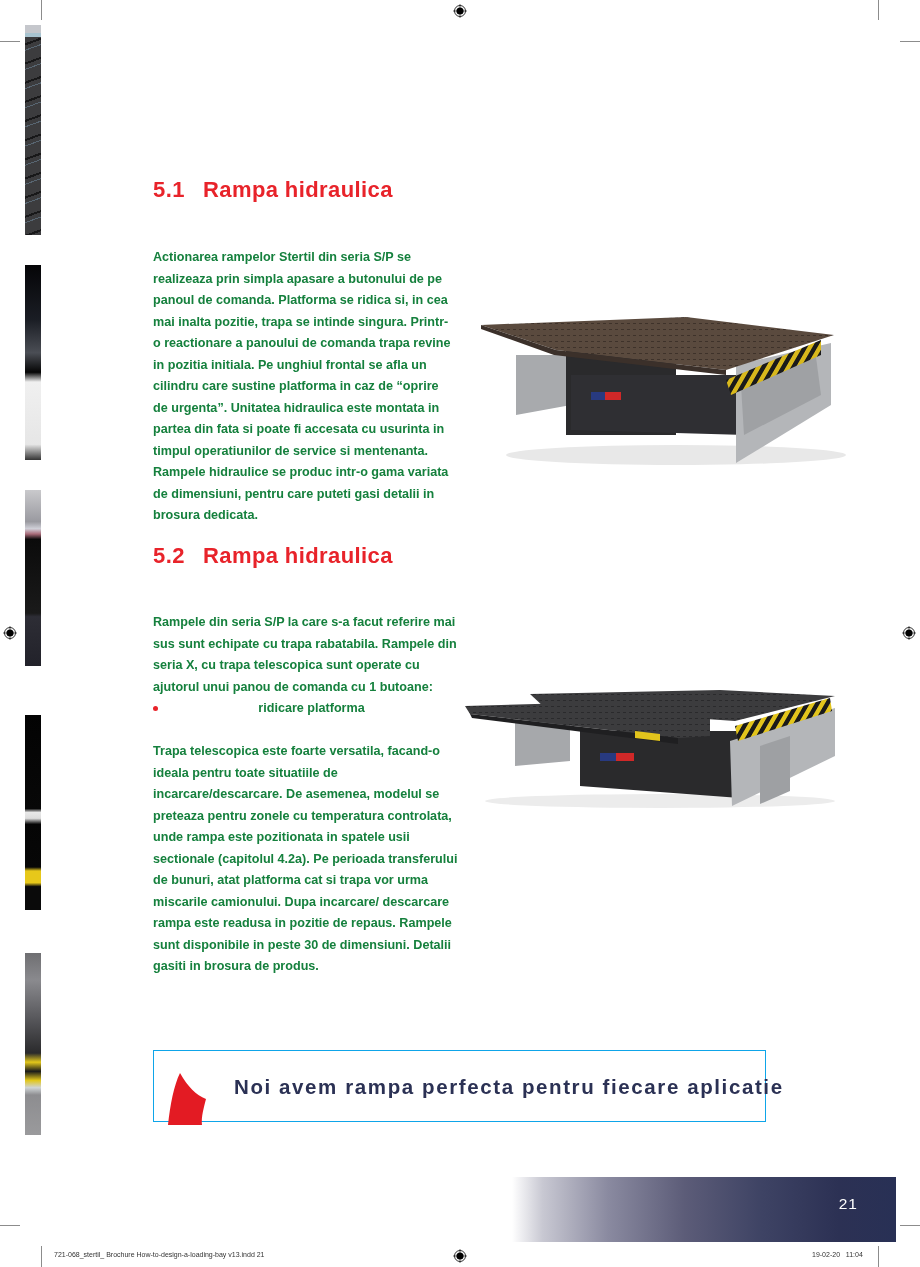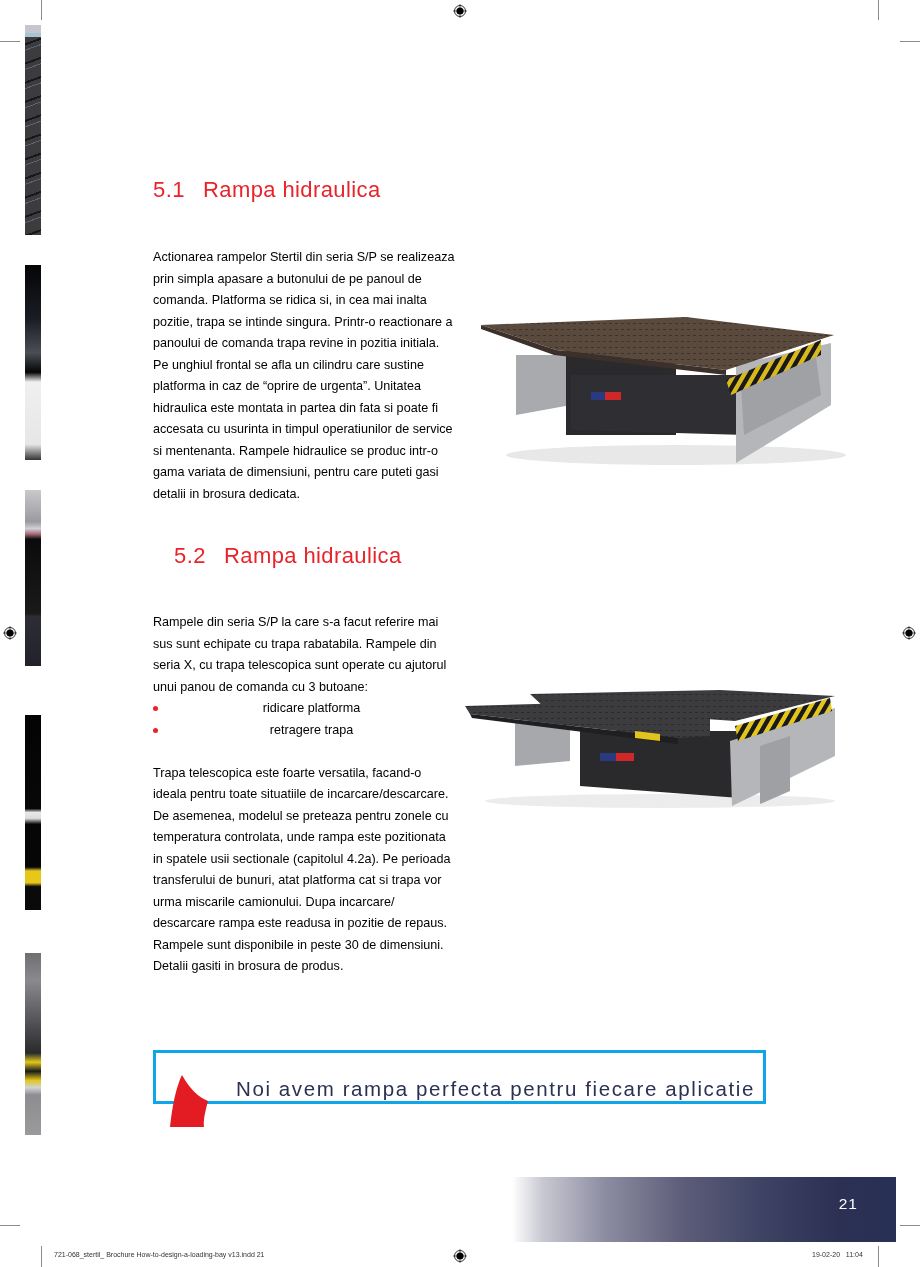--- a/index.html
+++ b/index.html
@@ -21,42 +21,42 @@
     content: ""; position: absolute; inset: 12px 0 0 0;
     background: repeating-linear-gradient(160deg, transparent 0 6px, rgba(0,0,0,0.6) 6px 8px, transparent 8px 12px, rgba(140,180,210,0.35) 12px 13px, transparent 13px 18px);
   }
   .s2 { top: 265px; height: 195px; background: linear-gradient(#050507 0%, #1a1d24 28%, #4b4e55 45%, #050505 55%, #f0f0f0 60%, #e6e6e6 92%, #333 100%); }
   .s3 { top: 490px; height: 176px; background: linear-gradient(#c9c9cc 0%, #9a9aa0 18%, #d0d0d8 22%, #a86a78 25%, #0b0b0b 28%, #1a1a1a 70%, #2d2d35 72%, #22222a 100%); }
   .s4 { top: 715px; height: 195px; background: linear-gradient(#030303 0%, #080808 48%, #e8e8e8 50%, #dddddd 53%, #050505 56%, #070707 78%, #e7c81a 80%, #e7c81a 86%, #0a0a0a 88%, #0a0a0a 100%); }
   .s5 { top: 953px; height: 182px; background: linear-gradient(#6f6f72 0%, #8a8a8e 15%, #5a5a5e 35%, #2a2a2c 55%, #e2c71a 60%, #1a1a1a 65%, #e2c71a 70%, #cfd4d6 74%, #8d8d90 78%, #9a9a9c 100%); }
 
   .heading {
     position: absolute; left: 153px; margin: 0;
-    color: #e8232a; font-weight: 400; font-size: 22px; line-height: 28px;
+    color: #e8232a; font-weight: 700; font-size: 22px; line-height: 28px;
     letter-spacing: 0.4px; font-family: "Liberation Sans", sans-serif;
   }
   .heading .num { display: inline-block; width: 50px; }
   .heading .l2 { display: block; padding-left: 50px; }
 
   .body-text {
     position: absolute; left: 153px; width: 310px; margin: 0;
-    font-size: 12.6px; line-height: 21.5px; color: #000000;
+    font-size: 12.6px; line-height: 21.5px; color: #15803d; font-weight: bold;
   }
   .bullets { list-style: none; padding: 0; margin: 0; }
   .bullets li { position: relative; padding-left: 12px; text-align: center; }
   .bullets li::before {
     content: ""; position: absolute; left: 0; top: 8px;
     width: 5px; height: 5px; border-radius: 50%; background: #e8232a;
   }
 
   .product-img { position: absolute; }
 
   .callout {
-    position: absolute; left: 153px; top: 1050px; width: 613px; height: 54px;
-    border: 3px solid #0ea5e9; box-sizing: border-box; background: #fff;
+    position: absolute; left: 153px; top: 1050px; width: 613px; height: 72px;
+    border: 1px solid #0ea5e9; box-sizing: border-box; background: #fff; font-weight: bold;
   }
   .callout-flame { position: absolute; left: 14px; top: 18px; width: 40px; height: 56px; }
   .callout-text {
     position: absolute; left: 80px; top: 24px;
     font-size: 20.5px; color: #2b3154; letter-spacing: 1.6px; white-space: nowrap;
     font-family: "Liberation Sans Narrow", "Liberation Sans", sans-serif;
   }
 
   .page-band {
     position: absolute; left: 512px; top: 1177px; width: 384px; height: 65px;
@@ -145,28 +145,27 @@
     <rect x="115" y="77" width="30" height="8" fill="#d02828"></rect>
     <rect x="115" y="77" width="14" height="8" fill="#283a80"></rect>
     <polygon points="260,50 355,28 355,90 260,148" fill="#b4b6b9"></polygon>
     <polygon points="265,70 340,42 345,80 268,120" fill="#9fa1a4"></polygon>
     <polygon points="250,65 345,25 345,40 255,80" fill="url(#stripe1)"></polygon>
     <polygon points="5,10 210,2 358,20 250,55 80,35" fill="url(#tread1)"></polygon>
     <polygon points="5,10 80,35 250,55 250,60 78,40 5,14" fill="#3b302a"></polygon>
   </svg>
 </div>
 
-<h2 class="heading" style="top:542px;margin-left:21px;">
+<h2 class="heading" style="top:542px;">
   <span class="num">5.2</span><span>Rampa hidraulica</span>
 </h2>
 <div class="body-text" style="top:612px;width:305px;">
-  <p style="margin:0;">Rampele din seria S/P la care s-a facut referire mai sus sunt echipate cu trapa rabatabila. Rampele din seria X, cu trapa telescopica sunt operate cu ajutorul unui panou de comanda cu 3 butoane:</p>
+  <p style="margin:0;">Rampele din seria S/P la care s-a facut referire mai sus sunt echipate cu trapa rabatabila. Rampele din seria X, cu trapa telescopica sunt operate cu ajutorul unui panou de comanda cu 1 butoane:</p>
   <ul class="bullets">
     <li>ridicare platforma</li>
-    <li>retragere trapa</li>
   </ul>
   <p style="margin:21.5px 0 0 0;">Trapa telescopica este foarte versatila, facand-o ideala pentru toate situatiile de incarcare/descarcare. De asemenea, modelul se preteaza pentru zonele cu temperatura controlata, unde rampa este pozitionata in spatele usii sectionale (capitolul 4.2a). Pe perioada transferului de bunuri, atat platforma cat si trapa vor urma miscarile camionului. Dupa incarcare/ descarcare rampa este readusa in pozitie de repaus. Rampele sunt disponibile in peste 30 de dimensiuni. Detalii gasiti in brosura de produs.</p>
 </div>
 
 <div class="product-img" style="left:460px;top:686px;width:380px;height:122px;">
   <svg viewBox="0 0 380 122" width="380" height="122">
     <defs>
       <pattern id="tread2" width="6" height="6" patternUnits="userSpaceOnUse">
           <rect width="6" height="6" fill="#3c3c3e"></rect>
           <rect x="1" y="2" width="3" height="1" fill="#2a2a2c"></rect>

